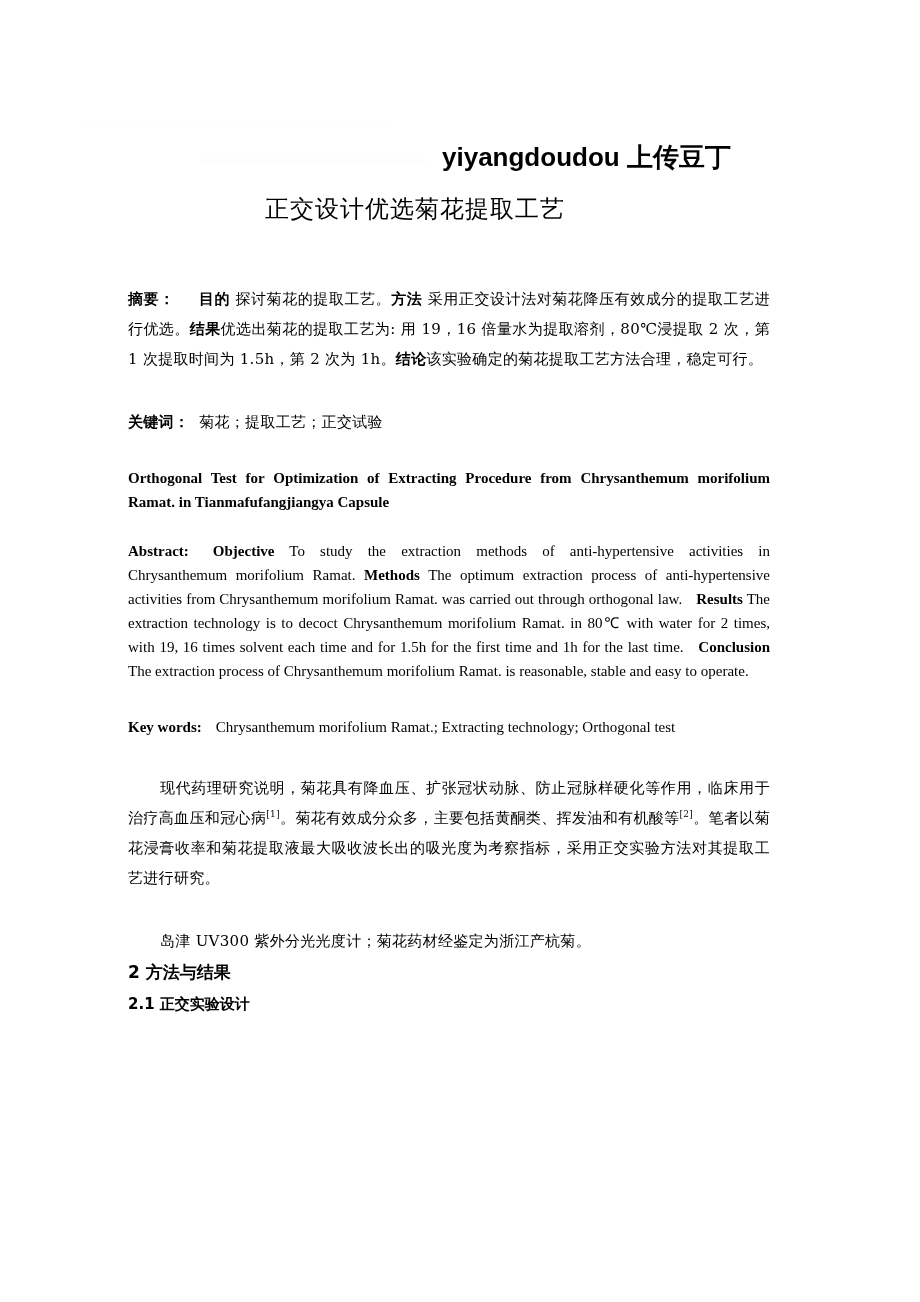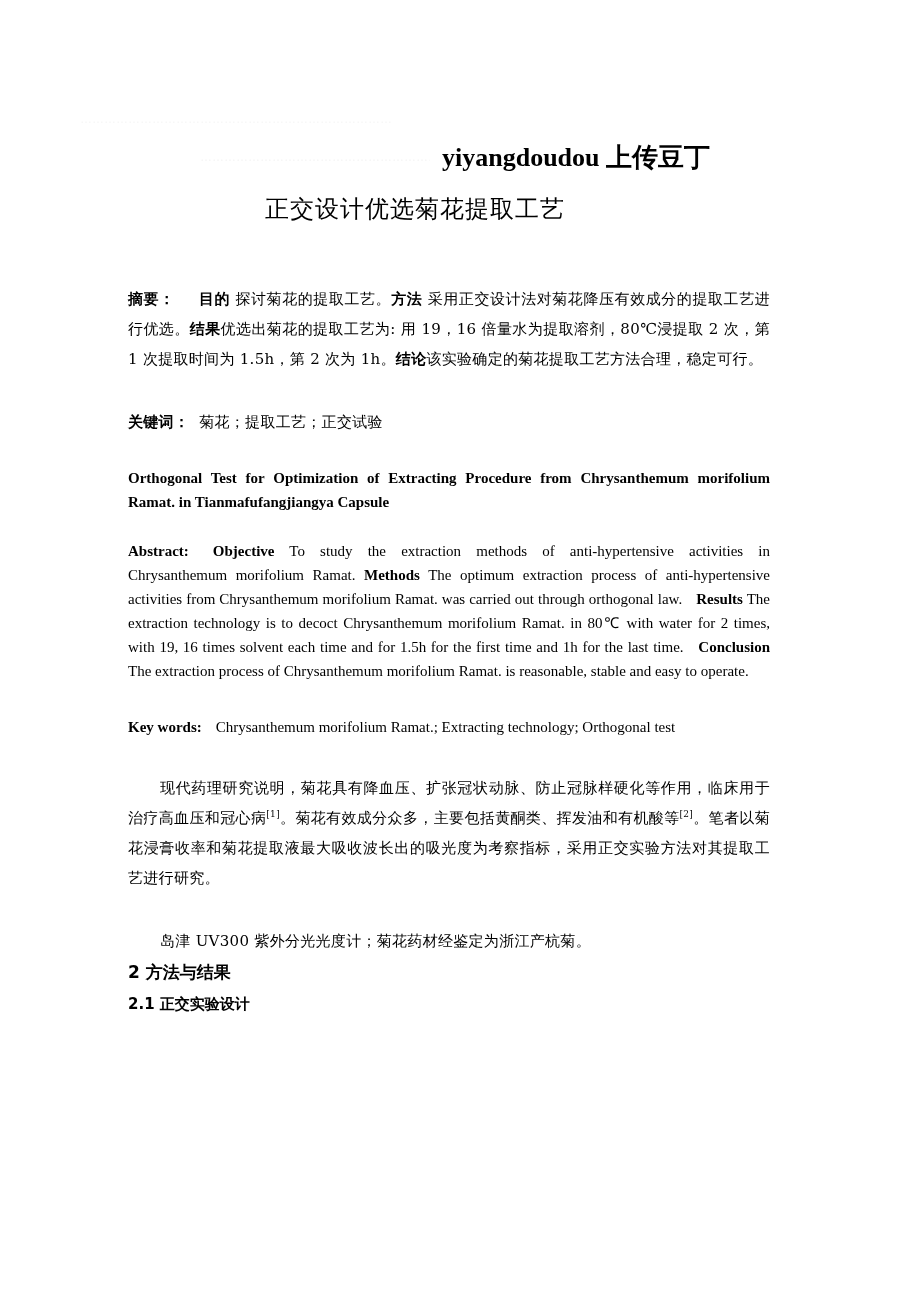--- a/index.html
+++ b/index.html
@@ -10,21 +10,21 @@
     font-family: "Liberation Sans", sans-serif; font-size: 12px; color: #f6f6f6;
     white-space: nowrap; overflow: hidden;
   }
   .ghost-line2 {
     position: absolute; left: 200px; top: 150px; width: 230px; height: 14px;
     font-family: "Liberation Sans", sans-serif; font-size: 12px; color: #f4f4f4;
     white-space: nowrap; overflow: hidden;
   }
   .uploader {
     position: absolute; left: 442px; top: 140px;
-    font-family: Liberation Serif, serif; font-weight: bold; font-size: 26px; white-space: nowrap;
+    font-family: Liberation Sans, sans-serif; font-weight: bold; font-size: 26px; white-space: nowrap;
   }
   .cn-title {
     position: absolute; left: 0; top: 193px; width: 830px; text-align: center;
     font-family: Liberation Mono, monospace; font-size: 24px; letter-spacing: 1px;
   }
   .block { position: absolute; left: 128px; width: 642px; }
   .cn-text {
     font-family: "DejaVu Serif", serif; font-size: 15px; line-height: 30px;
     text-align: justify; letter-spacing: 0.3px;
   }

